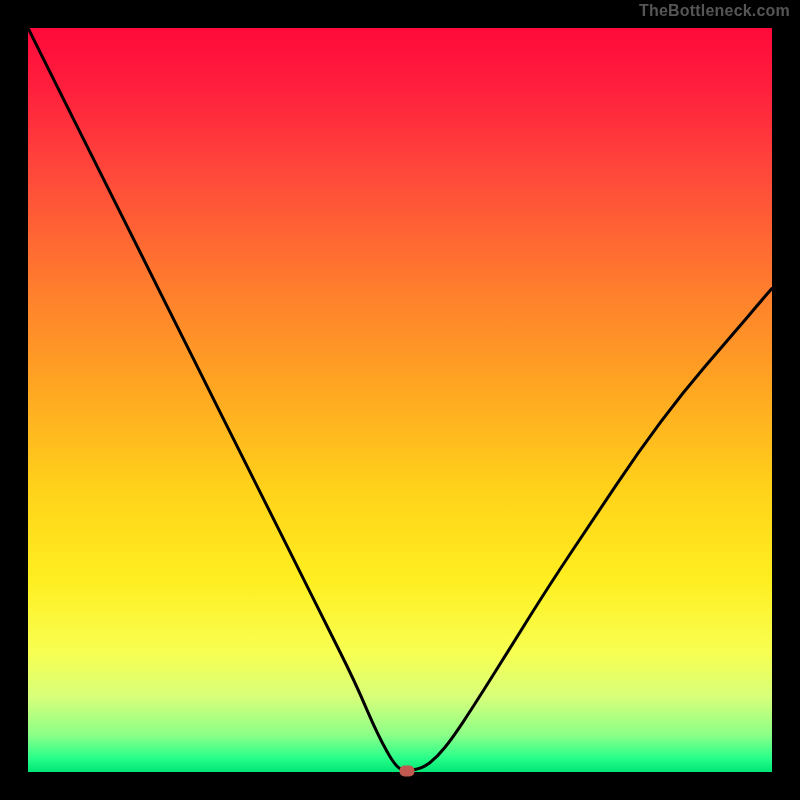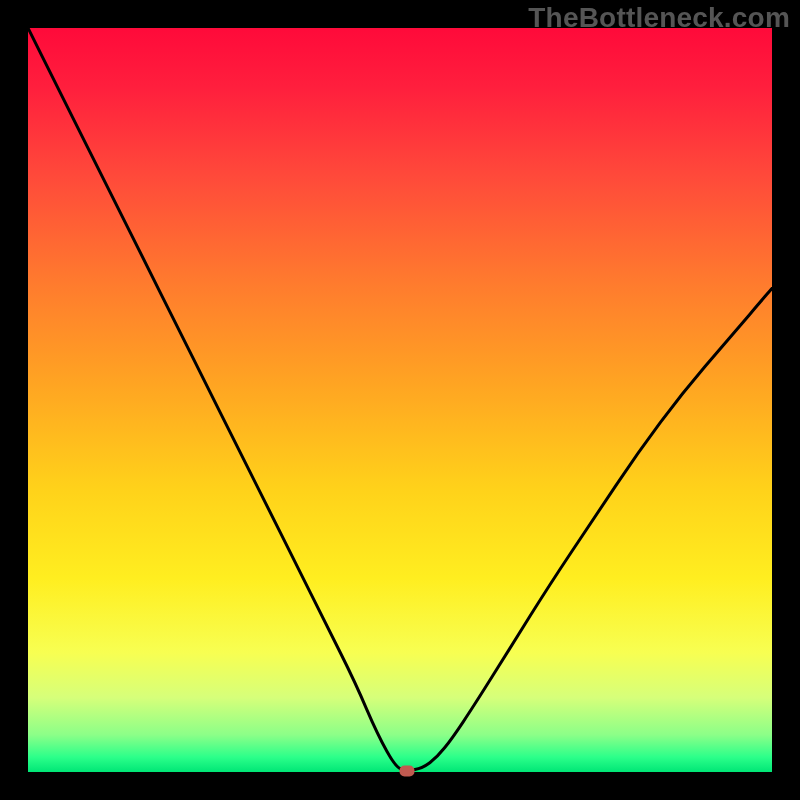--- a/index.html
+++ b/index.html
@@ -15,21 +15,21 @@
     position: relative;
     width: 800px;
     height: 800px;
     background: #000;
   }
   .watermark {
     position: absolute;
     top: 2px;
     right: 10px;
     color: #555;
-    font-size: 28px;
+    font-size: 16px;
     font-weight: 600;
     letter-spacing: 0.2px;
     user-select: none;
   }
   .plot-area {
     position: absolute;
     left: 28px;
     top: 28px;
     width: 744px;
     height: 744px;

